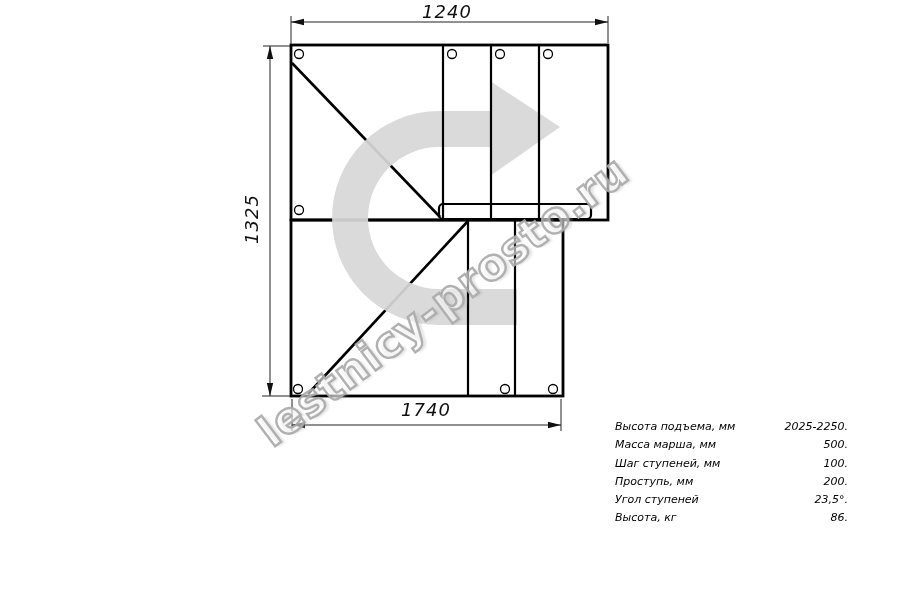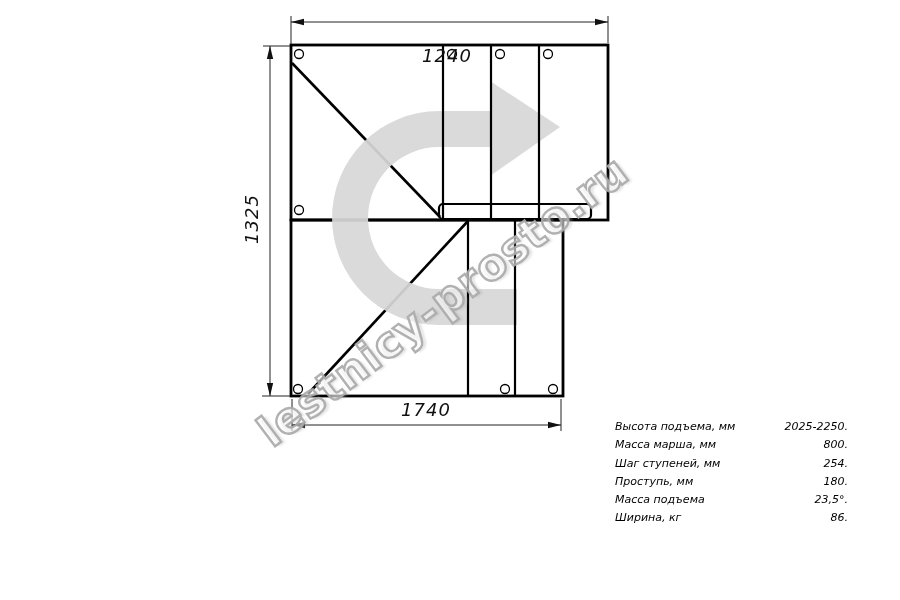--- a/index.html
+++ b/index.html
@@ -1,21 +1,21 @@
 <!DOCTYPE html>
 <html><head>
 <meta charset="utf-8">
 <style>
   html,body{margin:0;padding:0;background:#ffffff;}
   body{width:900px;height:600px;overflow:hidden;font-family:"DejaVu Sans","Liberation Sans",sans-serif;}
   .canvas{position:relative;width:900px;height:600px;background:#ffffff;}
   .plan-svg{position:absolute;left:0;top:0;z-index:1;}
   .dim-label{position:absolute;z-index:6;font-style:italic;font-size:18px;color:#111;
              width:86px;text-align:center;line-height:18px;letter-spacing:1px;}
-  .dim-label-top{left:404px;top:3px;margin-top:44px;}
+  .dim-label-top{left:404px;top:3px;}
   .dim-label-bottom{left:383px;top:401px;}
   .dim-label-left{left:209px;top:210px;transform:rotate(-90deg);}
   .watermark{position:absolute;left:200px;top:273px;width:486px;height:56px;z-index:5;
              transform:rotate(-37deg);
              font-weight:bold;font-size:43px;line-height:56px;text-align:center;
              letter-spacing:1px;white-space:nowrap;
              color:rgba(255,255,255,0.55);
              -webkit-text-stroke:2.4px rgba(168,168,168,0.9);
              text-shadow:3px 3px 2px rgba(170,170,170,0.28);}
   .specs{position:absolute;left:615px;top:418px;width:233px;z-index:6;
@@ -92,33 +92,33 @@
   <div class="dim-label dim-label-left">1325</div>
   <div class="dim-label dim-label-bottom">1740</div>
 
   <div class="specs">
     <div class="spec-row">
       <span class="spec-label">Высота подъема, мм</span>
       <span class="spec-value">2025-2250.</span>
     </div>
     <div class="spec-row">
       <span class="spec-label">Масса марша, мм</span>
-      <span class="spec-value">800.</span>
+      <span class="spec-value">500.</span>
     </div>
     <div class="spec-row">
       <span class="spec-label">Шаг ступеней, мм</span>
-      <span class="spec-value">254.</span>
+      <span class="spec-value">100.</span>
     </div>
     <div class="spec-row">
       <span class="spec-label">Проступь, мм</span>
-      <span class="spec-value">180.</span>
+      <span class="spec-value">200.</span>
     </div>
     <div class="spec-row">
-      <span class="spec-label">Масса подъема</span>
+      <span class="spec-label">Угол ступеней</span>
       <span class="spec-value">23,5°.</span>
     </div>
     <div class="spec-row">
-      <span class="spec-label">Ширина, кг</span>
+      <span class="spec-label">Высота, кг</span>
       <span class="spec-value">86.</span>
     </div>
   </div>
 
 </div>
 
 </body></html>

